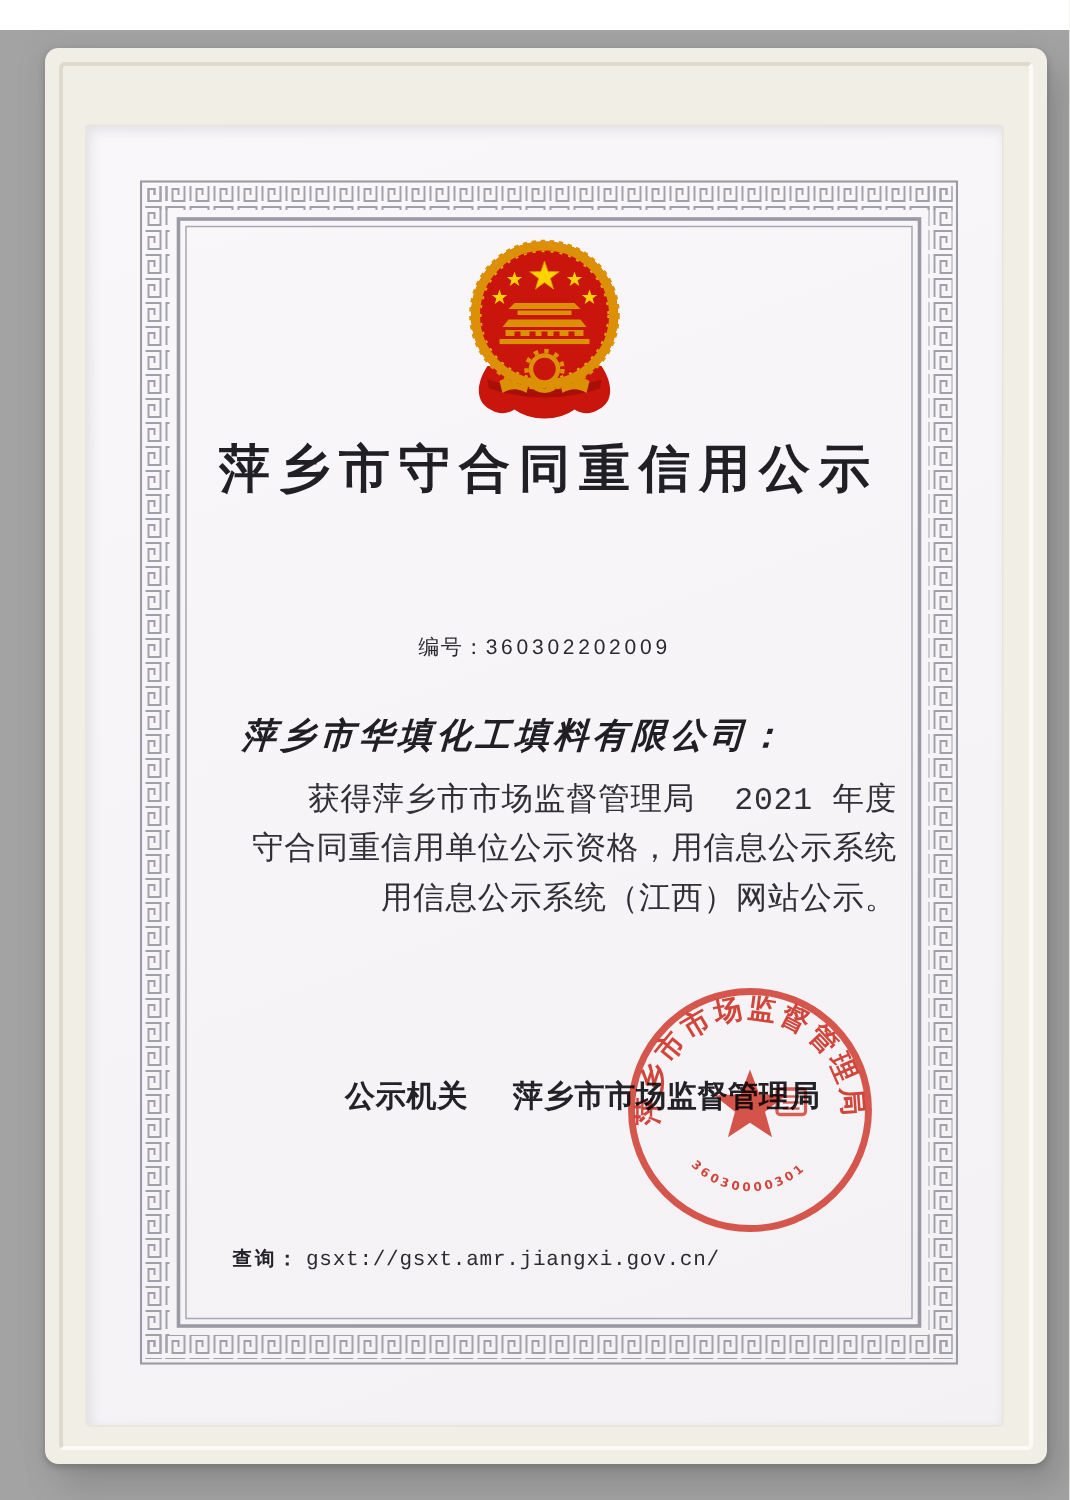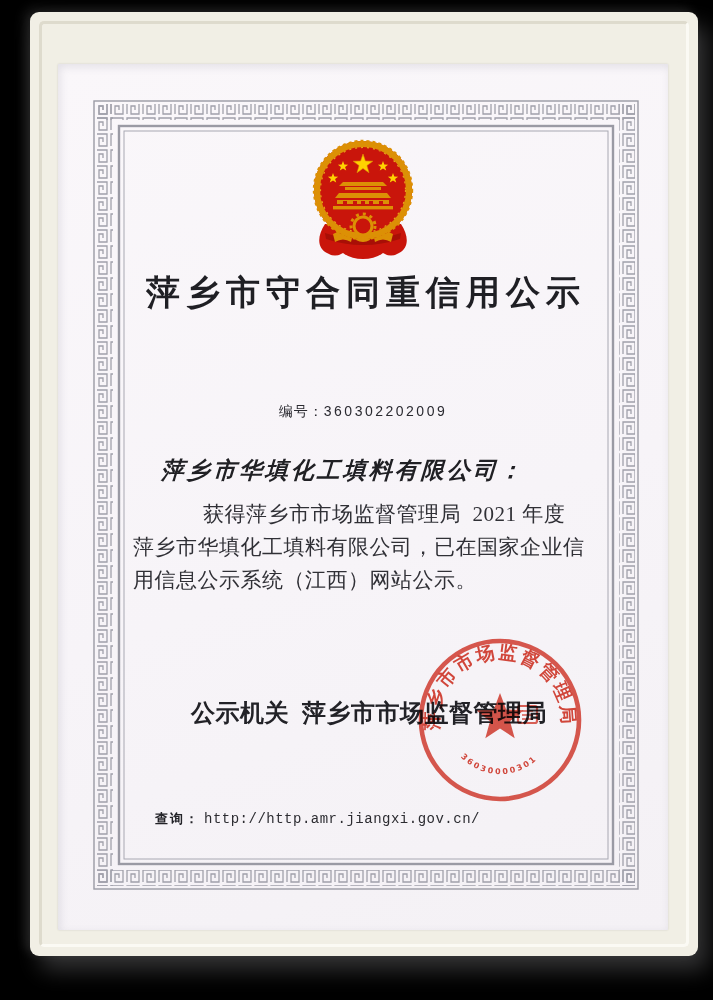--- a/index.html
+++ b/index.html
@@ -1,20 +1,20 @@
 <!DOCTYPE html>
 <html><head>
 <meta charset="utf-8">
 <style>
   html,body{margin:0;padding:0;}
   body{
     width:713px;height:1000px;background:#ffffff;position:relative;overflow:hidden;
     font-family:"Liberation Sans","DejaVu Sans",sans-serif;
   }
-  .stage{position:absolute;inset:0;background:#000000;}
+  .stage{position:absolute;inset:0;background:#a3a3a3;margin-top:20px;}
 
   
   .frame{
     position:absolute;left:30px;top:12px;width:668px;height:944px;
     background:#f1efe5;border-radius:9px;
     box-shadow:10px 14px 22px rgba(110,110,112,.45), -5px -3px 12px rgba(150,150,152,.22),
                0 2px 5px rgba(0,0,0,.25);
   }
   .frame-bevel{
     position:absolute;inset:9px;border-radius:5px;
@@ -47,29 +47,29 @@
   }
   .serial-line .digits{letter-spacing:2.5px;font-weight:500;}
   .recipient{
     position:absolute;left:103px;top:391px;
     font-family:"DejaVu Serif","Liberation Serif",serif;
     font-style:italic;font-weight:700;font-size:23px;letter-spacing:3px;color:#202024;
     transform:skewX(-3deg);
   }
   .body-text{
     position:absolute;left:75px;top:434px;width:465px;
-    font-family:Liberation Serif, serif;
-    font-size:21px;line-height:33px;color:#303036;letter-spacing:.5px;
+    font-family:Liberation Mono, monospace;
+    font-size:21px;line-height:33px;color:#303036;letter-spacing:.5px;text-align:right;
   }
   .body-text .bodyline{white-space:pre;}
   .body-text .indent{text-indent:70px;}
 
   .issuer-line{
-    position:absolute;top:633px;right:121px;display:flex;gap:13px;
-    font-size:24px;font-weight:700;color:#222227;letter-spacing:.5px;
+    position:absolute;top:633px;right:121px;display:flex;gap:30px;
+    font-size:20px;font-weight:700;color:#222227;letter-spacing:.5px;
   }
   .date-line{
     position:absolute;top:672px;right:121px;
     font-size:20px;font-weight:700;color:#222227;letter-spacing:1.5px;white-space:pre;
   }
   .seal{position:absolute;left:356px;top:570px;mix-blend-mode:multiply;opacity:.92;}
 
   .query-line{
     position:absolute;left:97px;top:746px;display:flex;align-items:baseline;gap:4px;
   }
@@ -137,21 +137,21 @@
       </svg>
 
       <div class="cert-title">萍乡市守合同重信用公示</div>
 
       <div class="serial-line"><span>编号：</span><span class="digits">360302202009</span></div>
 
       <div class="recipient">萍乡市华填化工填料有限公司：</div>
 
       <div class="body-text">
         <div class="bodyline indent">获得萍乡市市场监督管理局  2021 年度</div>
-        <div class="bodyline">萍乡市华填化工填料有限公司，已在国家企业信</div>
+        <div class="bodyline">守合同重信用单位公示资格，用信息公示系统</div>
         <div class="bodyline">用信息公示系统（江西）网站公示。</div>
       </div>
 
       <div class="issuer-line">
         <span>公示机关</span>
         <span>萍乡市市场监督管理局</span>
       </div>
 
       <svg class="seal" width="172" height="172" viewBox="0 0 172 172">
         <defs>
@@ -169,18 +169,18 @@
         <g stroke="#d6392b" opacity=".85">
           <rect x="104" y="72" width="19" height="17" rx="2" fill="none" stroke-width="2.2"></rect>
           <line x1="108" y1="77" x2="119" y2="77" stroke-width="1.6"></line>
           <line x1="108" y1="81" x2="119" y2="81" stroke-width="1.6"></line>
           <line x1="108" y1="85" x2="119" y2="85" stroke-width="1.6"></line>
         </g>
       </svg>
 
       <div class="query-line">
         <span class="qlabel">查询：</span>
-        <span class="qurl">http://http.amr.jiangxi.gov.cn/</span>
+        <span class="qurl">gsxt://gsxt.amr.jiangxi.gov.cn/</span>
       </div>
 
     </div>
   </div>
 </div>
 
 </body></html>

